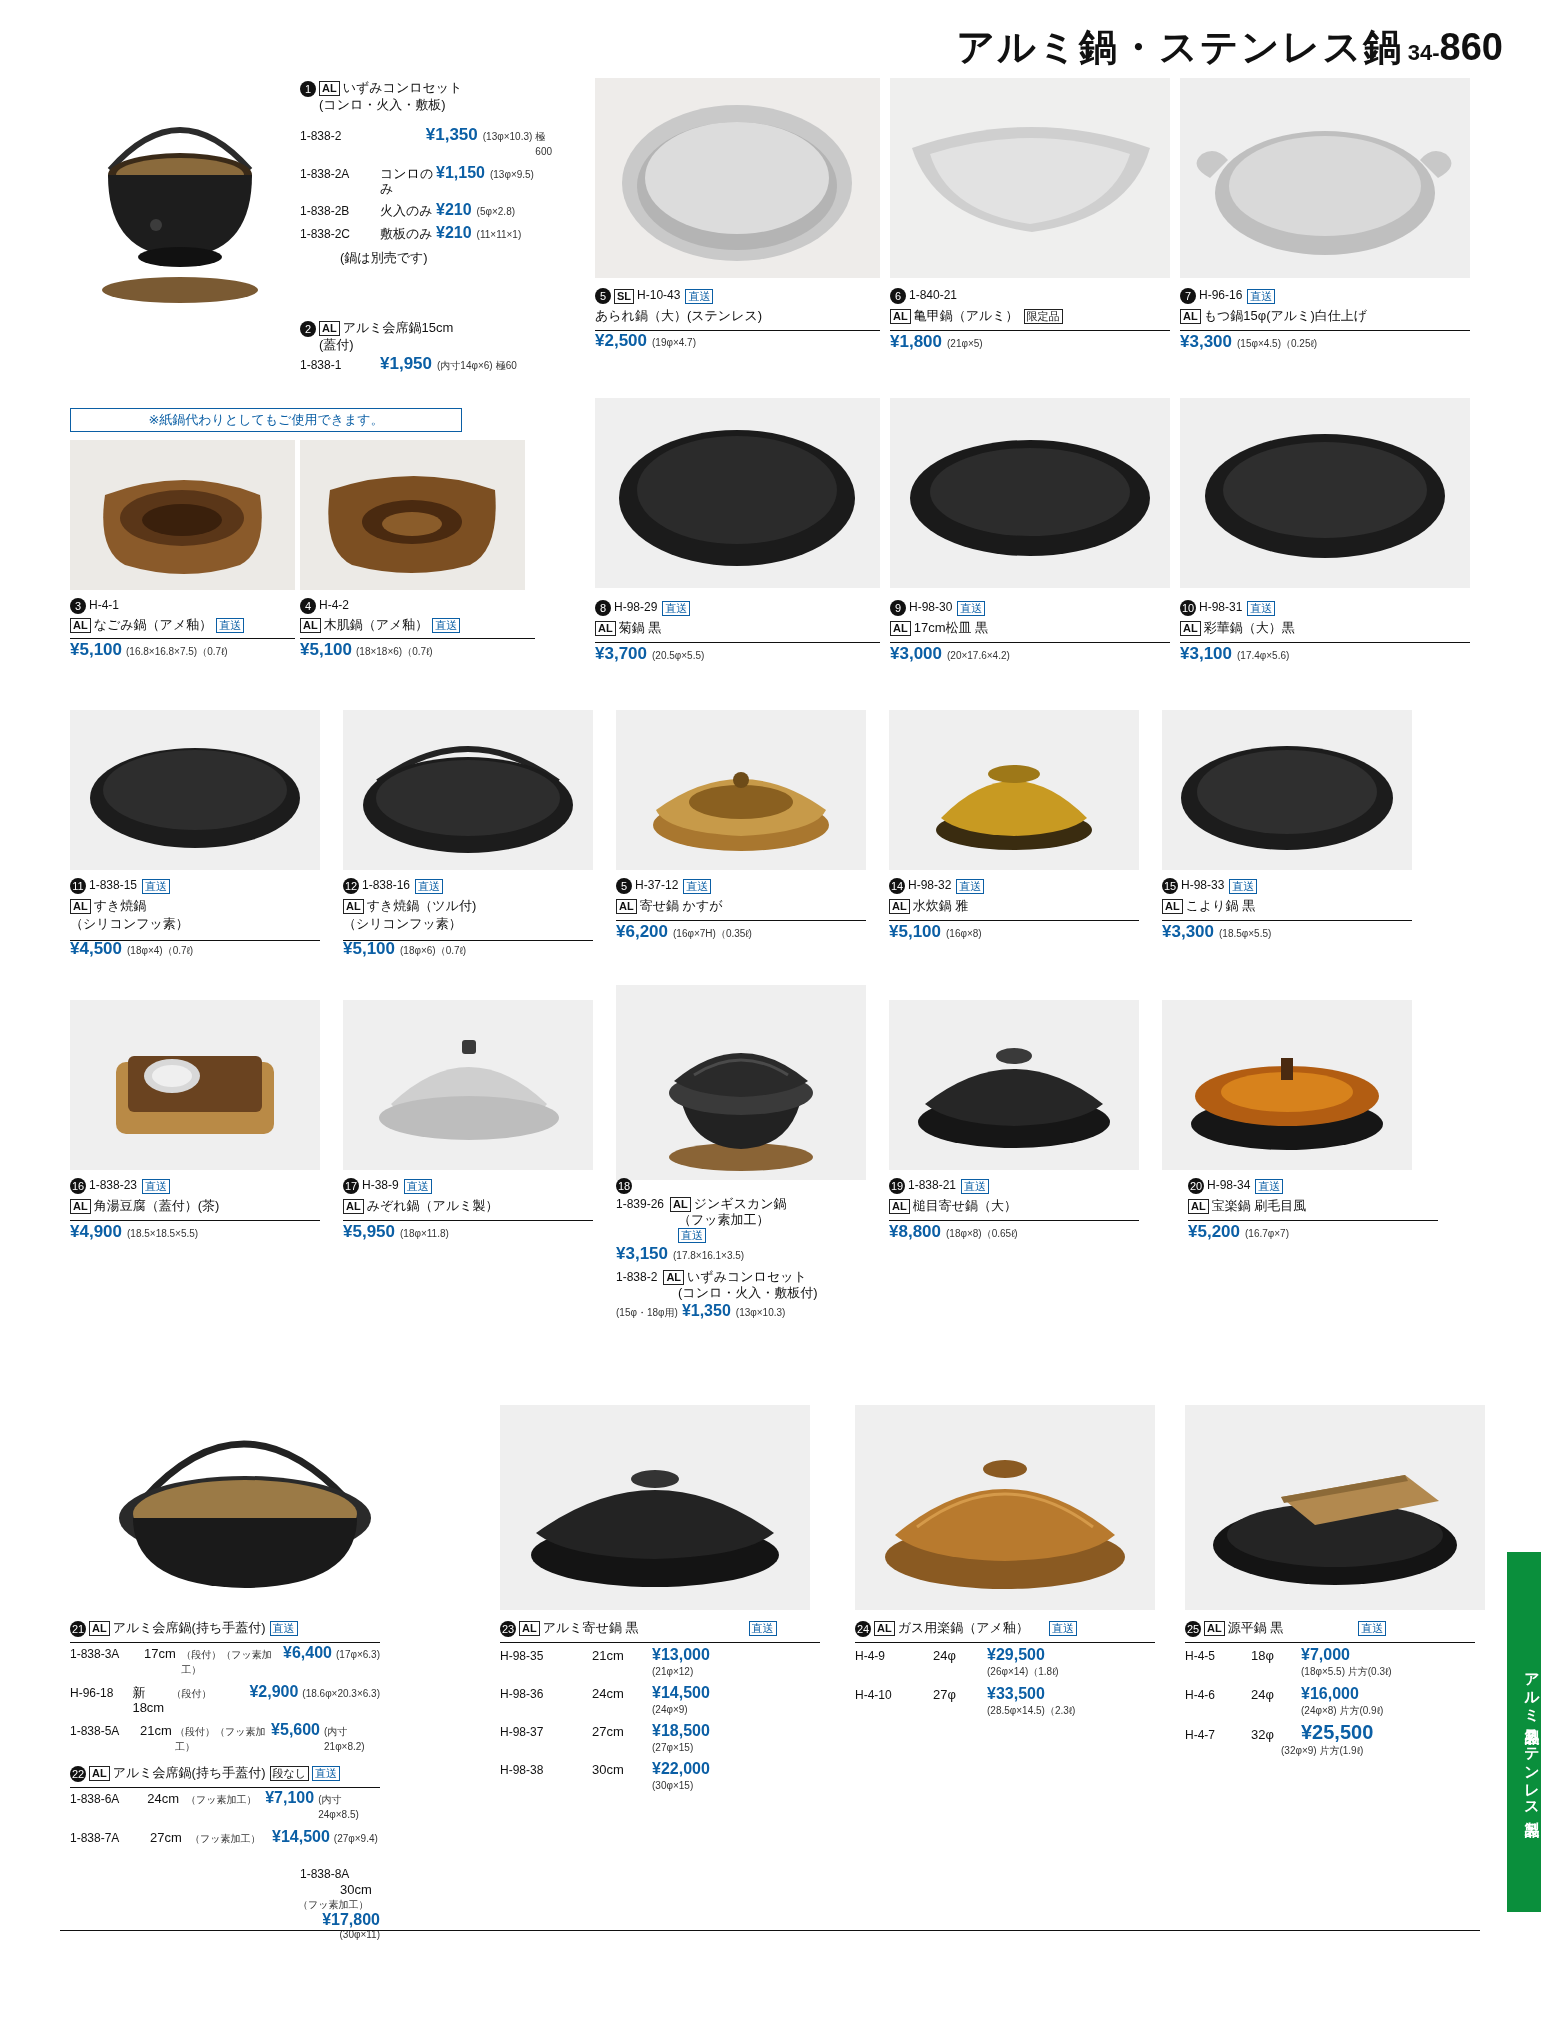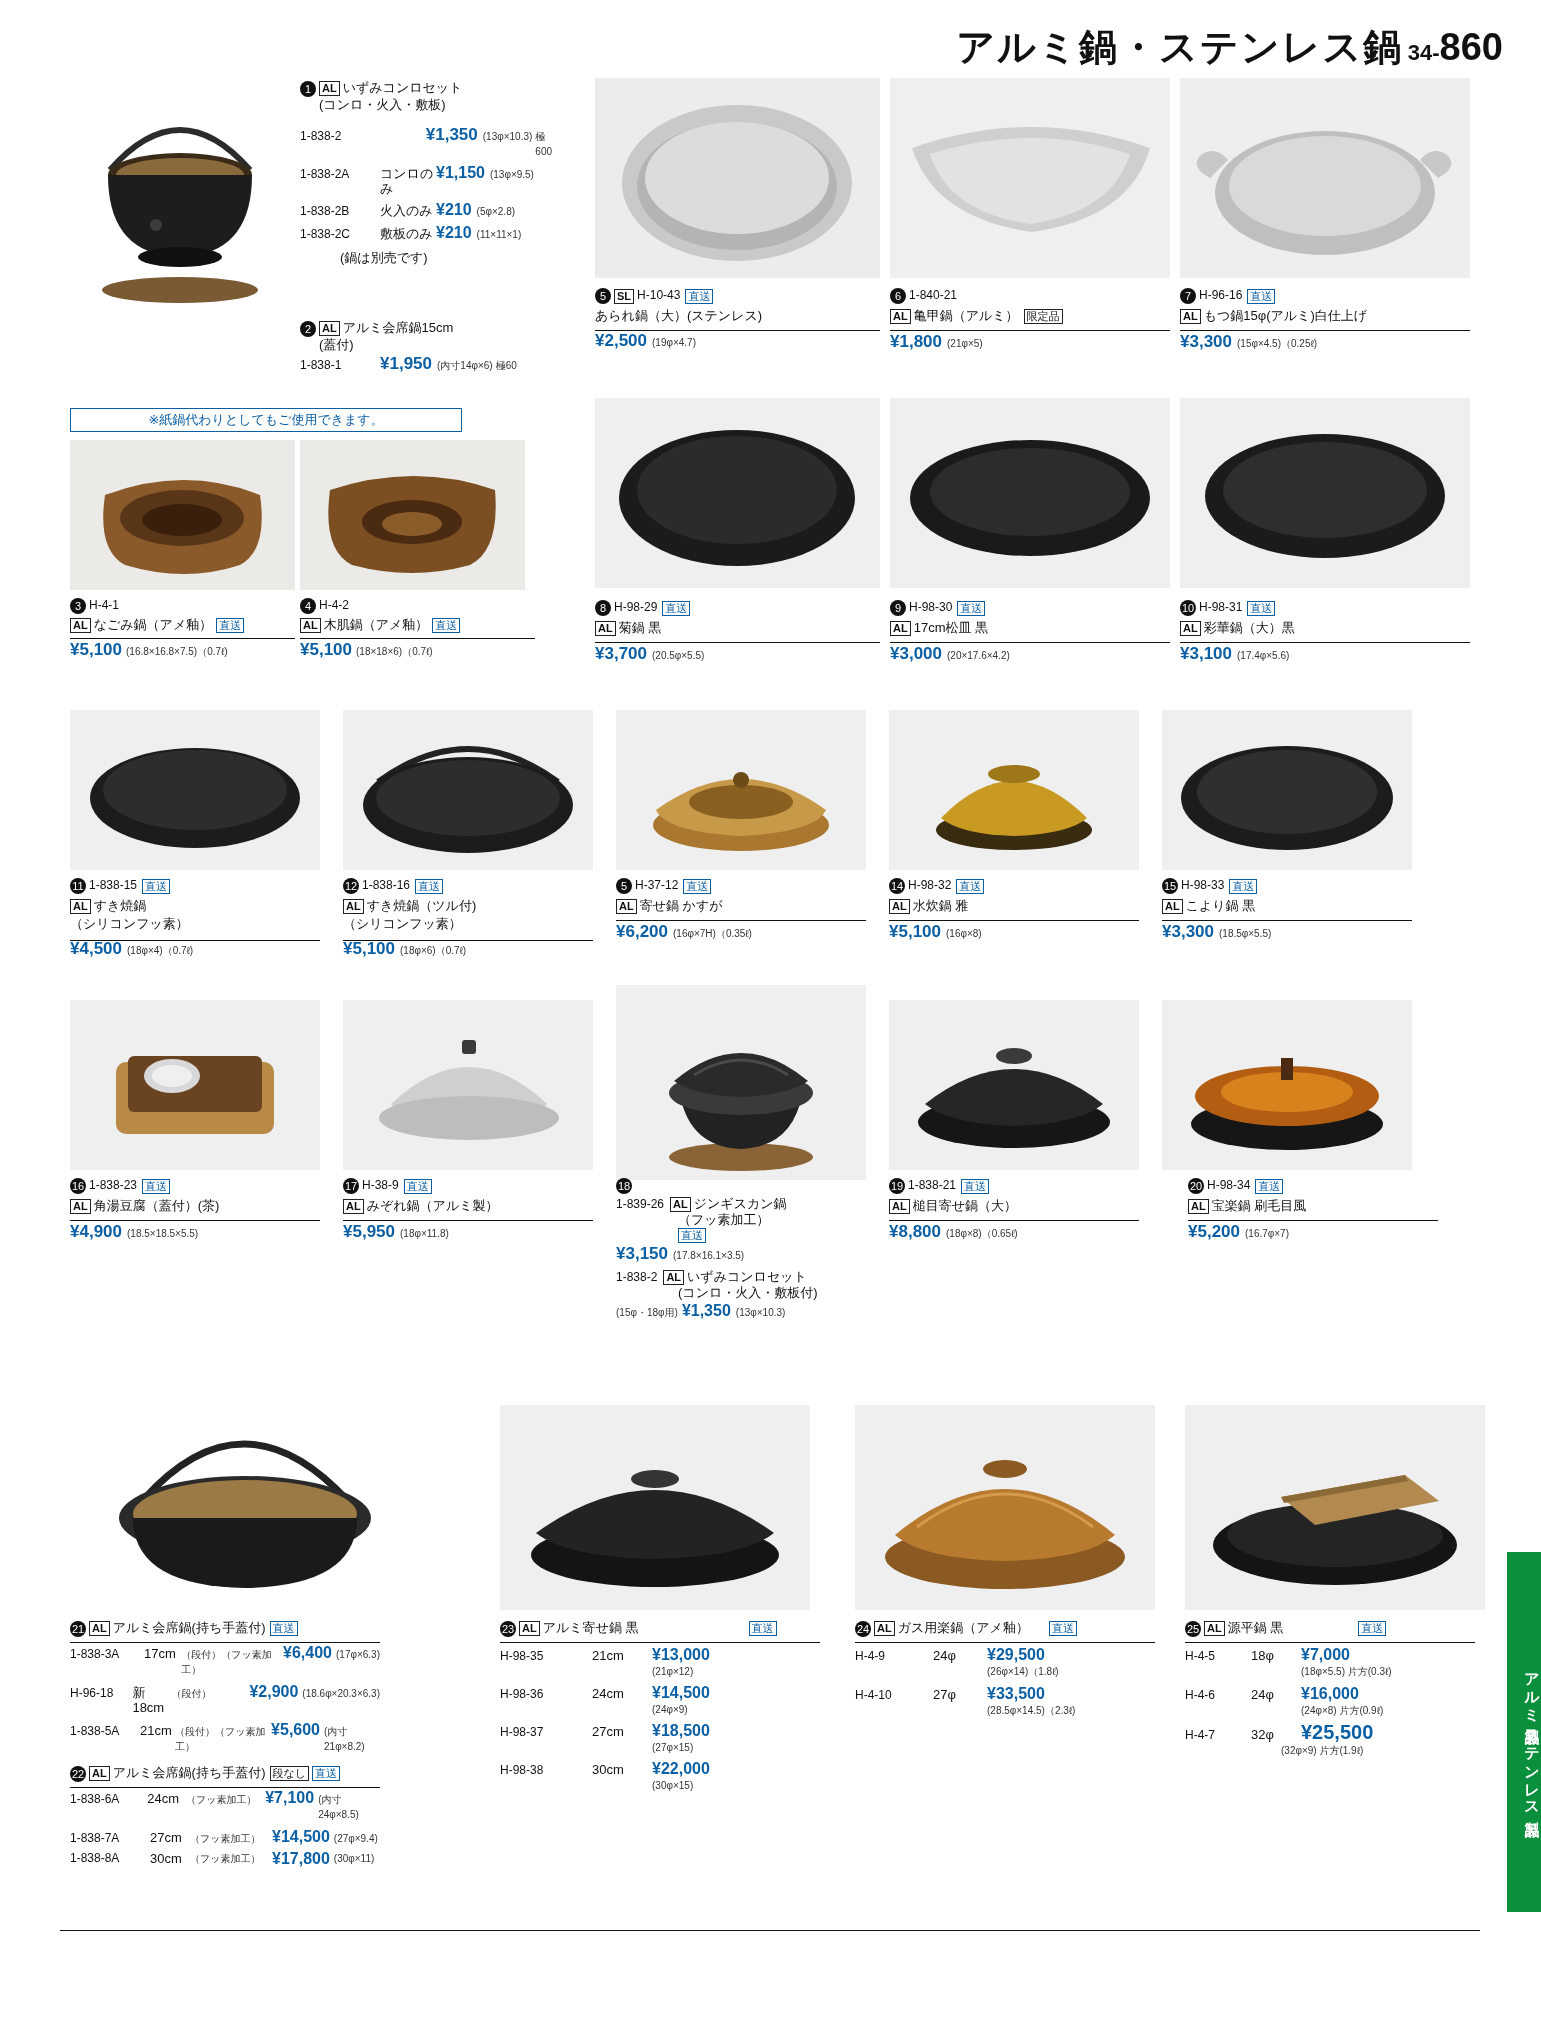--- a/index.html
+++ b/index.html
@@ -432,21 +432,21 @@
         <span class="price" style="font-size:16px">¥7,100</span>
         <span class="dim" style="margin-left:4px">(内寸24φ×8.5)</span>
       </div>
     <div style="margin-top:7px;display:flex;align-items:baseline;">
         <span class="code" style="width:80px">1-838-7A</span>
         <span class="name" style="width:40px">27cm</span>
         <span class="dim" style="width:82px">（フッ素加工）</span>
         <span class="price" style="font-size:16px">¥14,500</span>
         <span class="dim" style="margin-left:4px">(27φ×9.4)</span>
       </div>
-    <div style="margin-top:5px;display:flex;align-items:flex-end;">
+    <div style="margin-top:21px;display:flex;align-items:flex-end;flex-direction:column;">
         <span class="code" style="width:80px">1-838-8A</span>
         <span class="name" style="width:40px">30cm</span>
         <span class="dim" style="width:82px">（フッ素加工）</span>
         <span class="price" style="font-size:16px">¥17,800</span>
         <span class="dim" style="margin-left:4px">(30φ×11)</span>
       </div>
   </div>
 
   <div class="photo" style="left:500px;top:1405px;width:310px;height:205px;">
     <svg width="310" height="205" viewBox="0 0 310 205">

